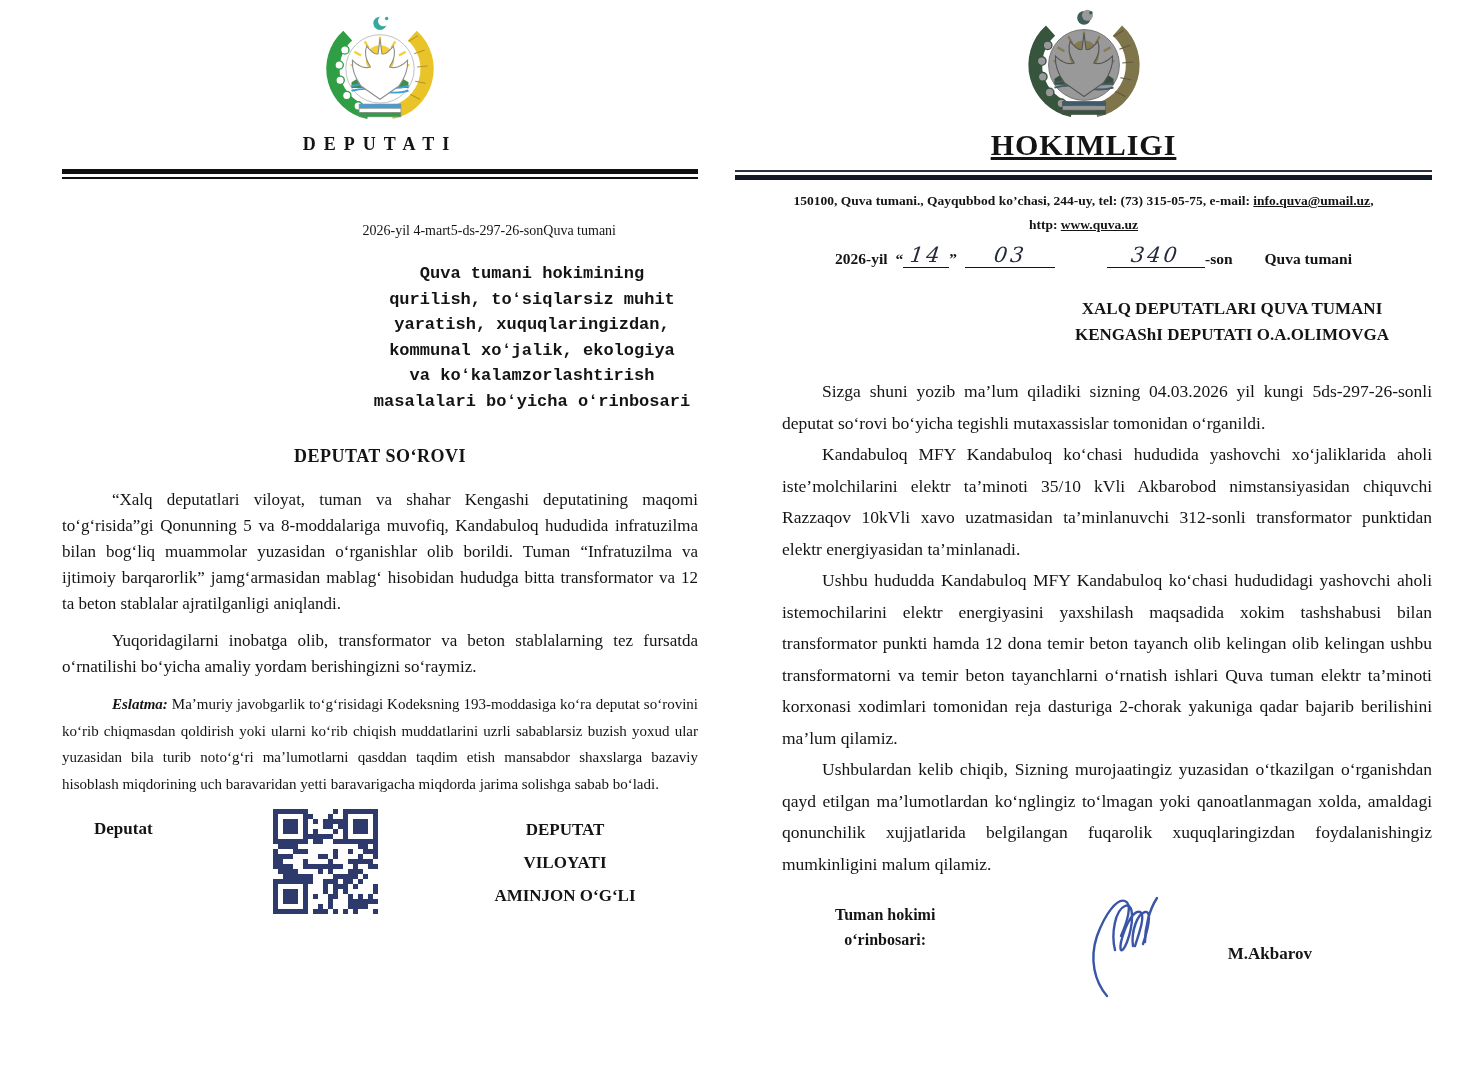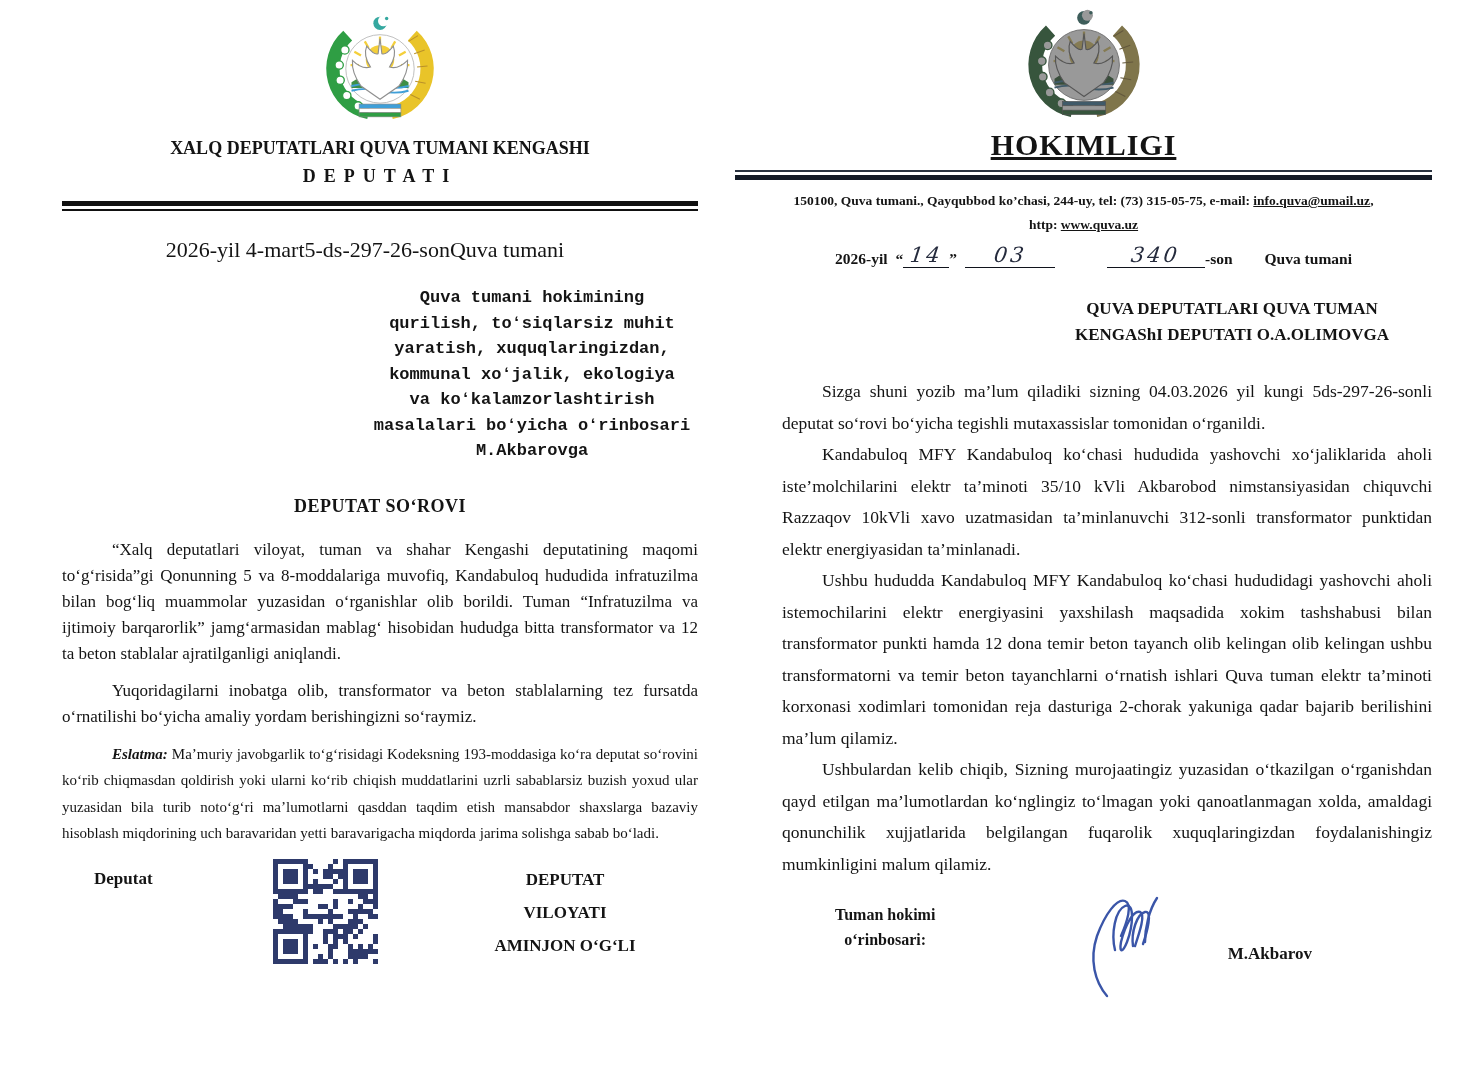--- a/index.html
+++ b/index.html
@@ -19,22 +19,22 @@
   .r-org1{text-align:center;font-weight:bold;font-size:21px;line-height:26px;margin-top:2px;}
   .r-org2{text-align:center;font-weight:bold;font-size:30px;line-height:34px;margin-top:2px;letter-spacing:1px;text-decoration:underline;}
 
   .rule-l{margin-top:14px;}
   .rule-l .bar{height:5px;background:var(--rule);}
   .rule-l .thin{height:2px;background:var(--rule);margin-top:3px;}
   .rule-r{margin-top:8px;}
   .rule-r .thin{height:2px;background:#2a3340;}
   .rule-r .bar{height:5px;background:#131a26;margin-top:3px;}
 
-  .meta-row{display:flex;justify-content:center;margin-top:26px;
-            font-size:22px;padding:0 82px 0 52px;}
+  .meta-row{display:flex;justify-content:flex-end;margin-top:44px;
+            font-size:14px;padding:0 82px 0 52px;}
 
   .addr-block{width:332px;margin-left:auto;margin-right:0;margin-top:22px;
               text-align:center;font-weight:bold;font-size:17px;line-height:25.5px;font-family:Liberation Mono, monospace;}
 
   .doc-title{text-align:center;font-weight:bold;font-size:18px;margin-top:32px;letter-spacing:.5px;}
 
   .body-l{margin-top:20px;font-size:17px;line-height:26px;text-align:justify;}
   .body-l p{margin:0 0 11px 0;text-indent:50px;}
 
   .note{font-size:15px;line-height:26.5px;text-align:justify;text-indent:50px;margin-top:2px;}
@@ -122,41 +122,39 @@
     </g>
   </symbol>
 </svg>
 
 <div class="page page-left">
   <div class="emblem-wrap">
     <svg width="118" height="114">
         <use href="#uzb-emblem"></use>
       </svg>
   </div>
-  <div class="org1">XALQ DEPUTATLARI QUVA TUMANI KENGASHI</div>
   <div class="org2">DEPUTATI</div>
   <div class="rule-l">
     <div class="bar"></div>
       <div class="thin"></div>
   </div>
 
   <div class="meta-row">
     <span>2026-yil 4-mart</span>
     <span>5-ds-297-26-son</span>
     <span>Quva tumani</span>
   </div>
 
   <div class="addr-block">
     <div>Quva tumani hokimining</div>
     <div>qurilish, toʻsiqlarsiz muhit</div>
     <div>yaratish, xuquqlaringizdan,</div>
     <div>kommunal xoʻjalik, ekologiya</div>
     <div>va koʻkalamzorlashtirish</div>
     <div>masalalari boʻyicha oʻrinbosari</div>
-    <div>M.Akbarovga</div>
   </div>
 
   <div class="doc-title">DEPUTAT SOʻROVI</div>
 
   <div class="body-l">
     <p>“Xalq deputatlari viloyat, tuman va shahar Kengashi deputatining maqomi toʻgʻrisida”gi Qonunning 5 va 8-moddalariga muvofiq, Kandabuloq hududida infratuzilma bilan bogʻliq muammolar yuzasidan oʻrganishlar olib borildi. Tuman “Infratuzilma va ijtimoiy barqarorlik” jamgʻarmasidan mablagʻ hisobidan hududga bitta transformator va 12 ta beton stablalar ajratilganligi aniqlandi.</p>
     <p>Yuqoridagilarni inobatga olib, transformator va beton stablalarning tez fursatda oʻrnatilishi boʻyicha amaliy yordam berishingizni soʻraymiz.</p>
   </div>
 
   <div class="note"><span class="lbl">Eslatma:</span><span> Maʼmuriy javobgarlik toʻgʻrisidagi Kodeksning 193-moddasiga koʻra deputat soʻrovini koʻrib chiqmasdan qoldirish yoki ularni koʻrib chiqish muddatlarini uzrli sabablarsiz buzish yoxud ular yuzasidan bila turib notoʻgʻri maʼlumotlarni qasddan taqdim etish mansabdor shaxslarga bazaviy hisoblash miqdorining uch baravaridan yetti baravarigacha miqdorda jarima solishga sabab boʻladi.</span></div>
@@ -345,21 +343,21 @@
     <span class="gap-s"></span>
     <span class="blank blank-month"><span class="handwritten">03</span></span>
     <span class="gap-m"></span>
       <span class="gap-m"></span>
     <span class="blank blank-num"><span class="handwritten">340</span></span>
     <span>-son</span>
     <span class="date-place">Quva tumani</span>
   </div>
 
   <div class="addr-block-r">
-    <div>QUVA DEPUTATLARI QUVA TUMAN</div>
+    <div>XALQ DEPUTATLARI QUVA TUMANI</div>
     <div>KENGAShI DEPUTATI O.A.OLIMOVGA</div>
   </div>
 
   <div class="body-r">
     <p>Sizga shuni yozib maʼlum qiladiki sizning 04.03.2026 yil kungi 5ds-297-26-sonli deputat soʻrovi boʻyicha tegishli mutaxassislar tomonidan oʻrganildi.</p>
     <p>Kandabuloq MFY Kandabuloq koʻchasi hududida yashovchi xoʻjaliklarida aholi isteʼmolchilarini elektr taʼminoti 35/10 kVli Akbarobod nimstansiyasidan chiquvchi Razzaqov 10kVli xavo uzatmasidan taʼminlanuvchi 312-sonli transformator punktidan elektr energiyasidan taʼminlanadi.</p>
     <p>Ushbu hududda Kandabuloq MFY Kandabuloq koʻchasi hududidagi yashovchi aholi istemochilarini elektr energiyasini yaxshilash maqsadida xokim tashshabusi bilan transformator punkti hamda 12 dona temir beton tayanch olib kelingan olib kelingan ushbu transformatorni va temir beton tayanchlarni oʻrnatish ishlari Quva tuman elektr taʼminoti korxonasi xodimlari tomonidan reja dasturiga 2-chorak yakuniga qadar bajarib berilishini maʼlum qilamiz.</p>
     <p>Ushbulardan kelib chiqib, Sizning murojaatingiz yuzasidan oʻtkazilgan oʻrganishdan qayd etilgan maʼlumotlardan koʻnglingiz toʻlmagan yoki qanoatlanmagan xolda, amaldagi qonunchilik xujjatlarida belgilangan fuqarolik xuquqlaringizdan foydalanishingiz mumkinligini malum qilamiz.</p>
   </div>
 

